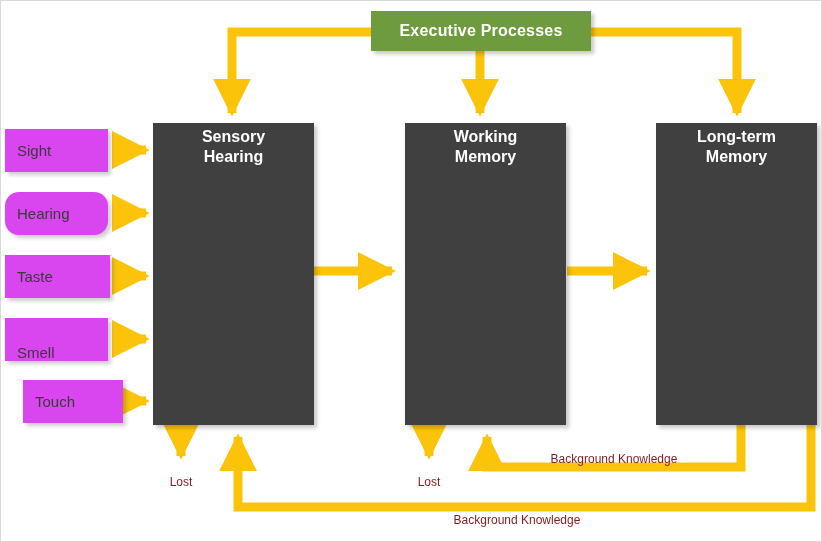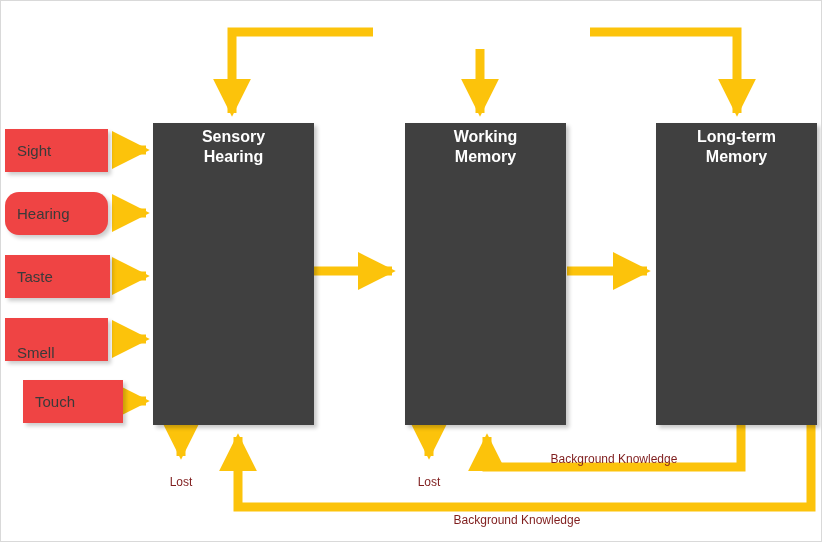--- a/index.html
+++ b/index.html
@@ -47,21 +47,21 @@
     background: #404040;
     color: #ffffff;
     font-weight: bold;
     font-size: 16px;
     line-height: 1.28;
     align-items: flex-start;
     padding-top: 4px;
     box-shadow: 3px 3px 4px rgba(0,0,0,0.22);
   }
   .node-sense {
-    background: #ef4444;
+    background: #d946ef;
     color: #3a3a3a;
     font-size: 15px;
     justify-content: flex-start;
     padding-left: 12px;
     box-shadow: 3px 3px 4px rgba(0,0,0,0.2);
   }
   .caption {
     position: absolute;
     color: #7f1d1d;
     font-size: 12px;
@@ -103,20 +103,23 @@
       <path d="M 180 424 L 180 455" marker-end="url(#ah-down)"></path>
 
       <path d="M 428 424 L 428 455" marker-end="url(#ah-down)"></path>
 
       <path d="M 740 424 L 740 466 L 486 466 L 486 436" marker-end="url(#ah-down)"></path>
 
       <path d="M 810 424 L 810 506 L 237 506 L 237 436" marker-end="url(#ah-down)"></path>
     </g>
   </svg>
 
+  <div class="node node-exec" style="left:370px; top:10px; width:220px; height:40px;">
+    <span>Executive Processes</span>
+  </div>
 
   <div class="node node-store" style="left:152px; top:122px; width:161px; height:302px;">
     <div>
       <div>Sensory</div>
       <div>Hearing</div>
     </div>
   </div>
 
   <div class="node node-store" style="left:404px; top:122px; width:161px; height:302px;">
     <div>

